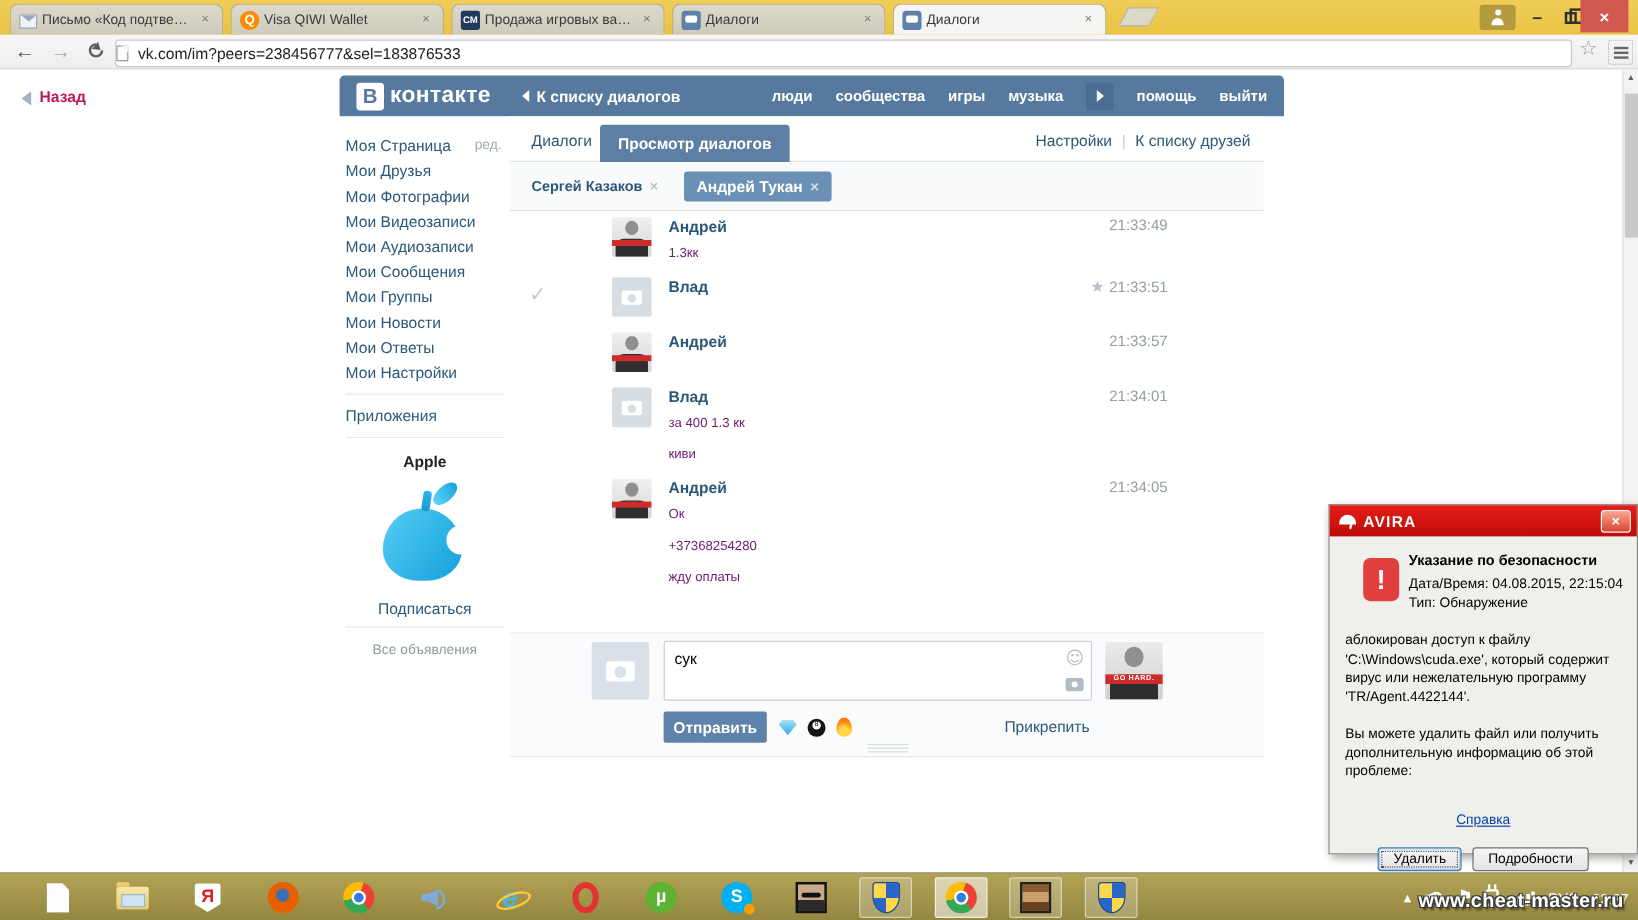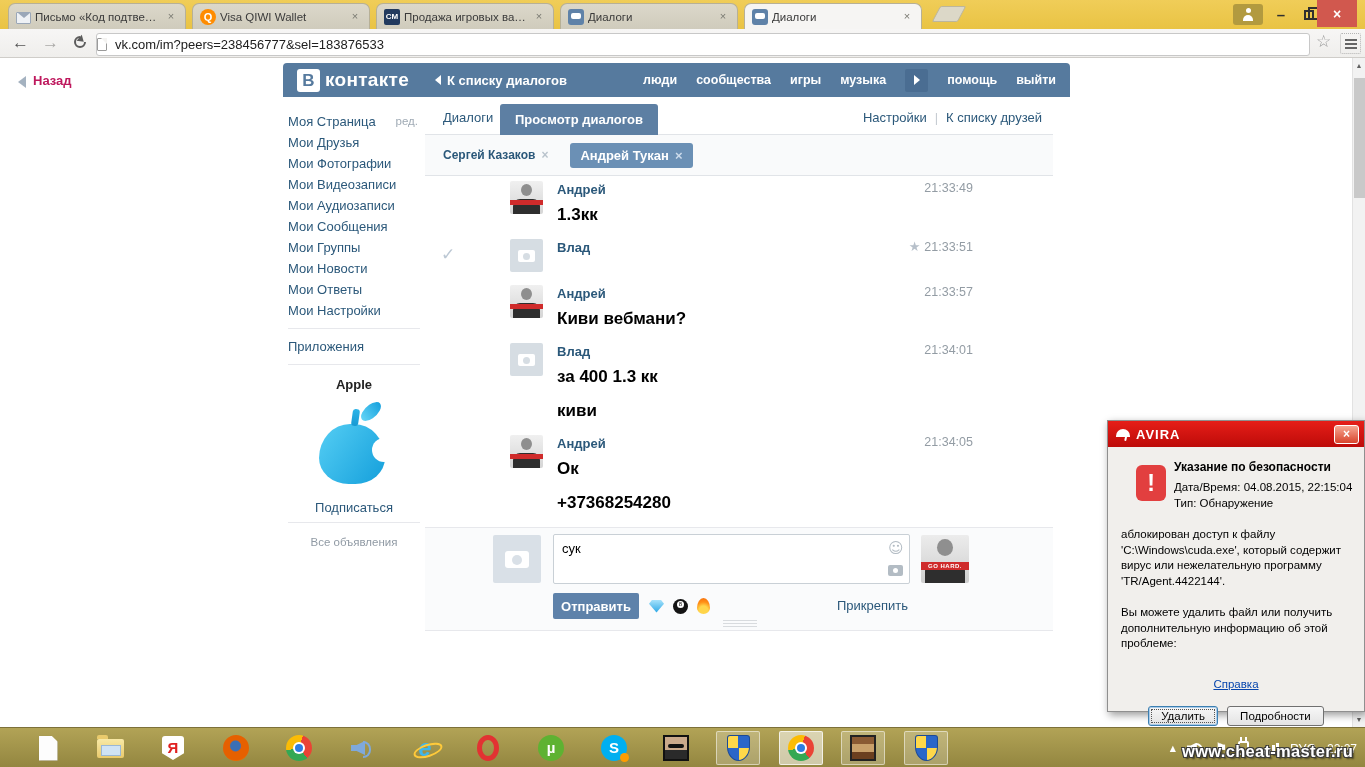--- a/index.html
+++ b/index.html
@@ -87,21 +87,21 @@
   .subnav-right span { cursor:pointer; }
   .chips { height:41px; border-bottom:1px solid #e1e4e8; background:#f9fafb; display:flex; align-items:center; padding-left:18px; }
   .chip-plain { font-size:12px; font-weight:bold; color:#2b587a; cursor:pointer; }
   .chip-x { color:#b9c3cc; margin-left:6px; font-weight:bold; cursor:pointer; }
   .chip-sel { margin-left:22px; background:#6b90b5; border-radius:3px; padding:5px 10px; color:#fff; font-weight:bold; font-size:13px; cursor:pointer; }
   .chip-sel .chip-x { color:#cddcec; }
 
   .messages { position:absolute; left:0; top:80px; width:628px; height:350px; padding:3px 80px 0 132px; overflow:hidden; background:#fff; }
   .msg { position:relative; margin-bottom:13px; min-height:33px; }
   .msg .name { color:#2b587a; font-weight:bold; font-size:13px; cursor:pointer; display:inline-block; }
-  .msg .mtext { margin-top:7px; font-size:17px; color:#000000;font-weight:bold; }
+  .msg .mtext { margin-top:7px; font-size:11px; color:#701a75; }
   .msg .mtext.extra { margin-top:14px; }
   .msg .mtime { position:absolute; right:0; top:1px; color:#939ca4; font-size:12.5px; }
   .msg .mtime .star { color:#b7c0ca; font-size:13px; margin-right:4px; }
   .msg .check { position:absolute; left:-116px; top:6px; color:#bcc8d4; font-size:17px; font-weight:bold; }
   .av { position:absolute; left:-47px; top:1px; width:33px; height:33px; border-radius:2px; overflow:hidden; cursor:pointer; }
   .av.cam { background:#d6dde3; }
   .av.cam::before { content:""; position:absolute; left:8px; top:11px; width:17px; height:12px; background:#fff; border-radius:2px; }
   .av.cam::after { content:""; position:absolute; left:13px; top:14px; width:7px; height:7px; border-radius:50%; background:#d6dde3; }
   .av.gohard { background:linear-gradient(#f0f0f0,#d5d5d5); }
   .av.gohard::before { content:""; position:absolute; left:11px; top:3px; width:11px; height:12px; border-radius:50%; background:#8f8f8f; }
@@ -345,21 +345,20 @@
             <span class="av cam"></span>
             <span class="name">Влад</span>
             <span class="mtime"><span class="star">★</span><span>21:33:51</span></span>
           </div>
           <div class="msg">
             <span class="av gohard">
                 <i class="band"></i>
               </span>
             <span class="name">Андрей</span>
             <span class="mtime">21:33:57</span>
-            <div class="mtext">Киви вебмани?</div>
           </div>
           <div class="msg">
             <span class="av cam"></span>
             <span class="name">Влад</span>
             <span class="mtime">21:34:01</span>
             <div class="mtext">за 400 1.3 кк</div>
             <div class="mtext extra">киви</div>
           </div>
           <div class="msg">
             <span class="av gohard">

